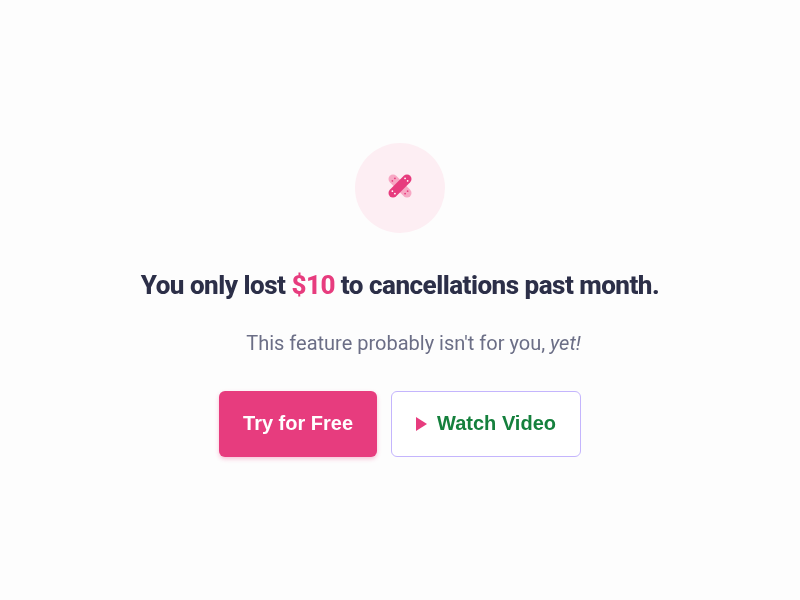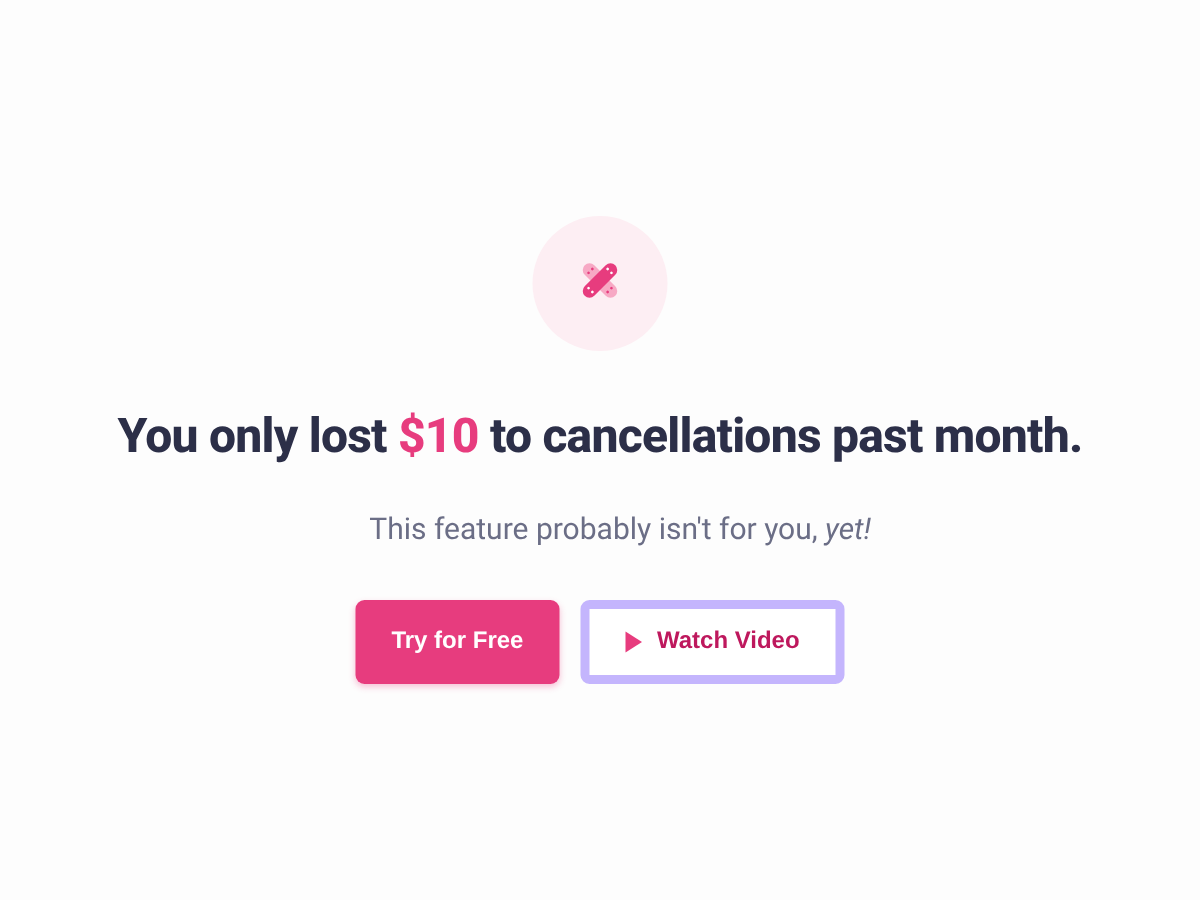--- a/index.html
+++ b/index.html
@@ -26,21 +26,21 @@
       display: flex;
       align-items: center;
       justify-content: center;
       margin-bottom: 36px;
     }
     .icon-circle svg {
       width: 36px;
       height: 36px;
     }
     .headline {
-      font-size: 32px;
+      font-size: 26px;
       font-weight: 800;
       color: #2c2f48;
       text-align: center;
       line-height: 1.3;
       margin-bottom: 28px;
       letter-spacing: -0.5px;
     }
     .headline .amount {
       color: #e73c7e;
     }
@@ -54,41 +54,41 @@
     }
     .subtext .emph {
       font-style: italic;
     }
     .button-row {
       display: flex;
       gap: 14px;
       align-items: center;
     }
     .btn {
-      height: 56px;
+      height: 66px;
       padding: 0 24px;
       border-radius: 6px;
-      font-size: 16px;
+      font-size: 20px;
       font-weight: 700;
       display: flex;
       align-items: center;
       justify-content: center;
       cursor: pointer;
       gap: 10px;
     }
     .btn-primary {
       background: #e73c7e;
       color: #ffffff;
       border: none;
       box-shadow: 0 2px 4px rgba(231, 60, 126, 0.3);
     }
     .btn-secondary {
       background: #ffffff;
-      color: #be185d;
-      border: 6px solid #c4b5fd;
+      color: #15803d;
+      border: 1px solid #c4b5fd;
     }
     .play-triangle {
       width: 0;
       height: 0;
       border-top: 7px solid transparent;
       border-bottom: 7px solid transparent;
       border-left: 11px solid #e73c7e;
     }
   </style>
 </head>

